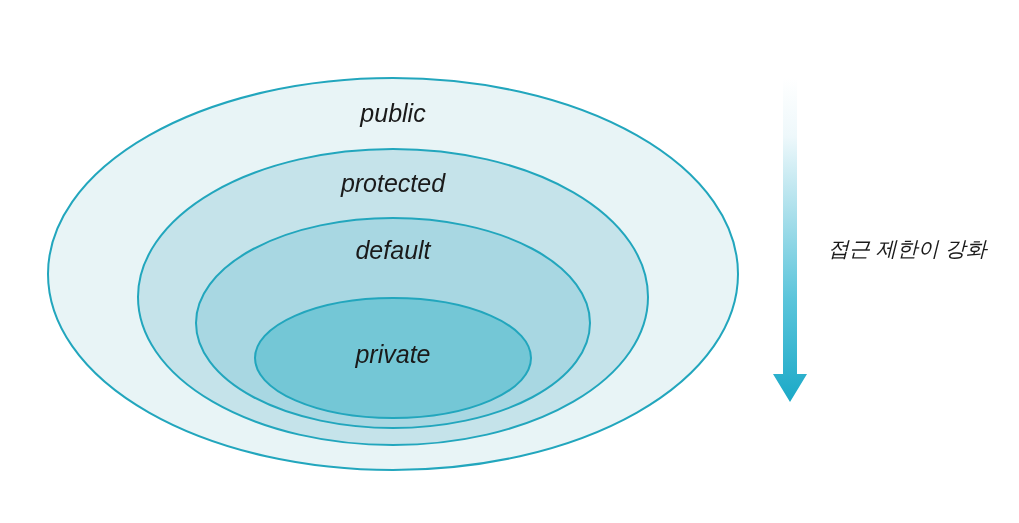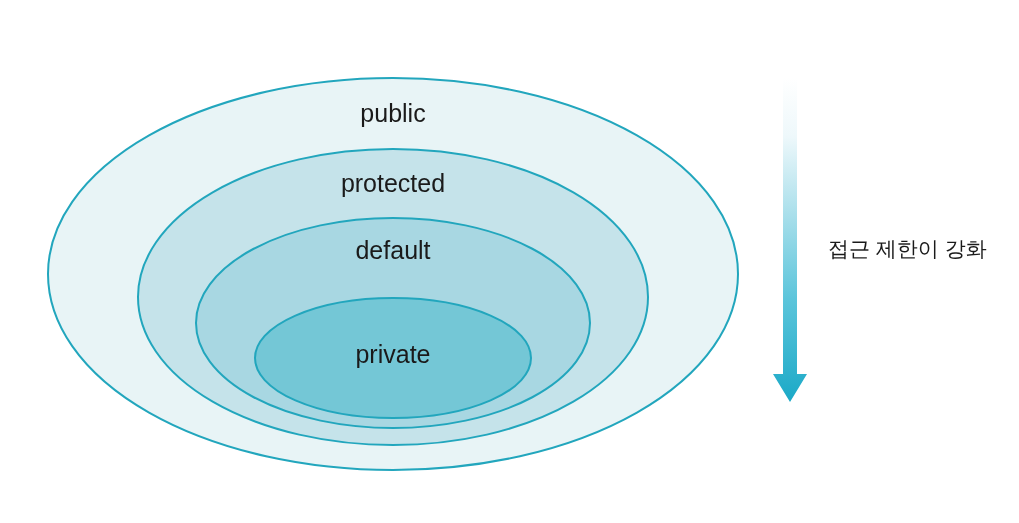--- a/index.html
+++ b/index.html
@@ -13,20 +13,21 @@
     position: relative;
     overflow: hidden;
     font-family: "Liberation Sans", "DejaVu Sans", sans-serif;
   }
   #diagram-root {
     position: absolute;
     left: 0;
     top: 0;
     width: 857px;
     height: 523px;
+    font-style: italic;
   }
   .venn-label {
     font-family: "Liberation Sans", "DejaVu Sans", sans-serif;
     font-size: 25px;
     fill: #1a1a1a;
     text-anchor: middle;
     dominant-baseline: middle;
   }
   .arrow-caption {
     font-family: "Liberation Sans", "DejaVu Sans", sans-serif;

